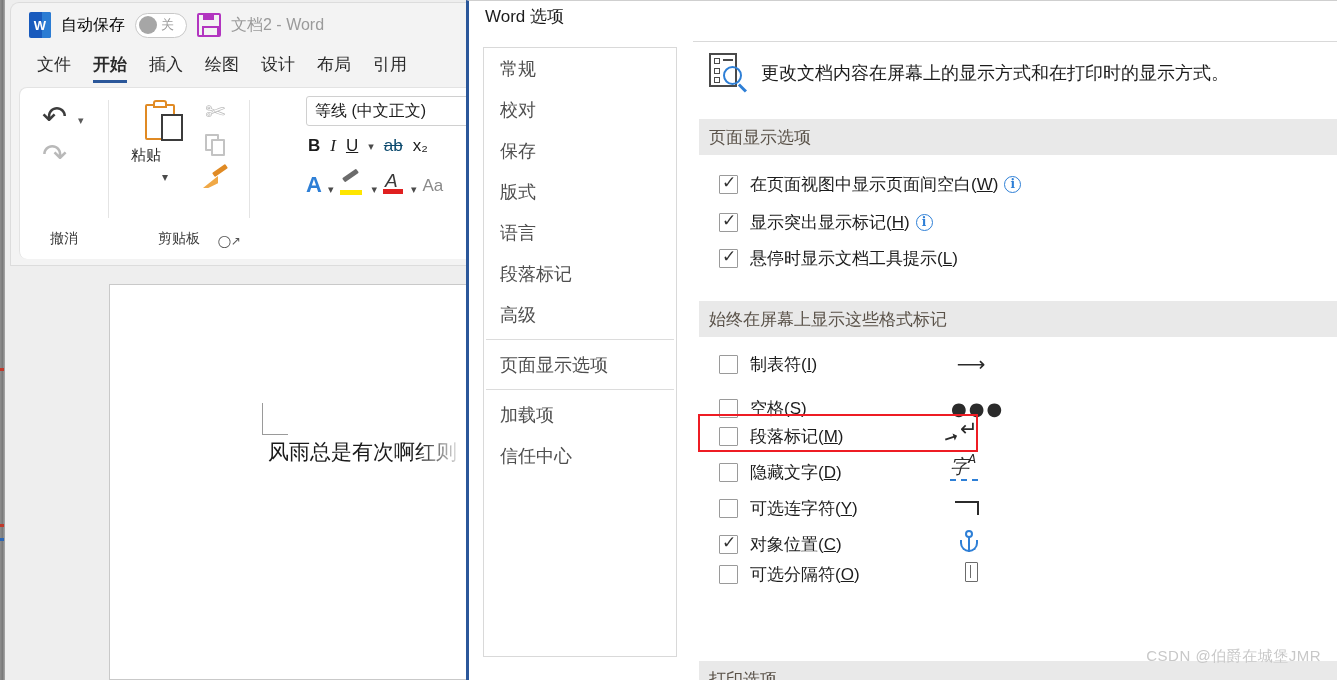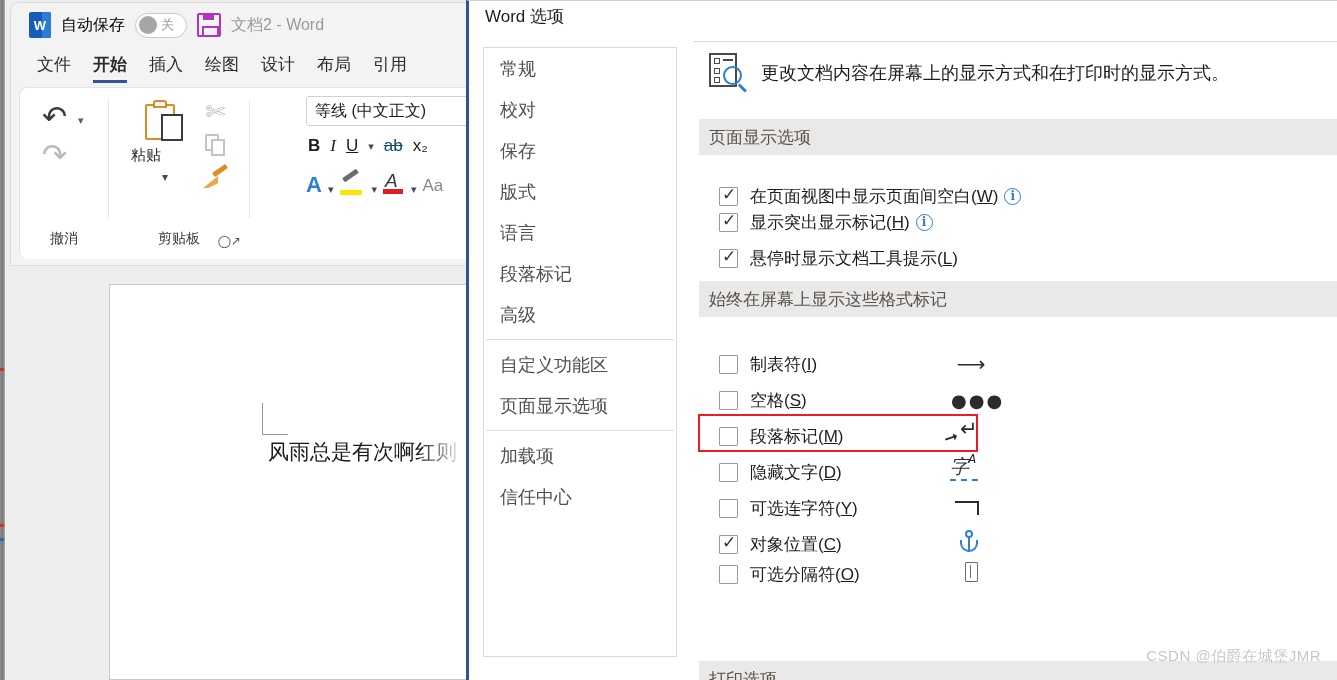--- a/index.html
+++ b/index.html
@@ -439,21 +439,20 @@
 
       <div class="nav">
         <div class="nav-item">常规</div>
         <div class="nav-item">校对</div>
         <div class="nav-item">保存</div>
         <div class="nav-item">版式</div>
         <div class="nav-item">语言</div>
         <div class="nav-item">段落标记</div>
         <div class="nav-item">高级</div>
         <div class="nav-divider"></div>
-        <div class="nav-item">自定义功能区</div>
         <div class="nav-item">页面显示选项</div>
         <div class="nav-divider"></div>
         <div class="nav-item">加载项</div>
         <div class="nav-item">信任中心</div>
       </div>
 
       <div class="panel">
 
         <div class="panel-head">
           <div class="head-icon">
@@ -463,46 +462,46 @@
             <div class="sq" style="left:5px; top:15px;"></div>
             <div class="sq" style="left:5px; top:24px;"></div>
             <div class="mag"></div>
             <div class="mag-h"></div>
           </div>
           <div class="head-text">更改文档内容在屏幕上的显示方式和在打印时的显示方式。</div>
         </div>
 
         <div class="section-head" style="top:78px">页面显示选项</div>
 
-        <div class="opt-row" style="left:26px; top:140px">
+        <div class="opt-row" style="left:26px; top:128px">
           <span class="cb checked"></span>
           <span class="opt-label"><span>在页面视图中显示页面间空白(</span><u>W</u><span>)</span></span>
           <span class="info-i">i</span>
         </div>
 
         <div class="opt-row" style="left:26px; top:166px">
           <span class="cb checked"></span>
           <span class="opt-label"><span>显示突出显示标记(</span><u>H</u><span>)</span></span>
           <span class="info-i">i</span>
         </div>
 
         <div class="opt-row" style="left:26px; top:202px">
           <span class="cb checked"></span>
           <span class="opt-label"><span>悬停时显示文档工具提示(</span><u>L</u><span>)</span></span>
         </div>
 
-        <div class="section-head" style="top:240px">始终在屏幕上显示这些格式标记</div>
+        <div class="section-head" style="top:260px">始终在屏幕上显示这些格式标记</div>
 
         <div class="opt-row" style="left:26px; top:308px">
           <span class="cb"></span>
           <span class="opt-label"><span>制表符(</span><u>I</u><span>)</span></span>
           <span class="sym">⟶</span>
         </div>
 
-        <div class="opt-row" style="left:26px; top:344px">
+        <div class="opt-row" style="left:26px; top:352px">
           <span class="cb"></span>
           <span class="opt-label"><span>空格(</span><u>S</u><span>)</span></span>
           <span class="sym" style="font-size:18px;letter-spacing:2px">●●●</span>
         </div>
 
         <div class="opt-row" style="left:26px; top:380px">
           <span class="cb"></span>
           <span class="opt-label"><span>段落标记(</span><u>M</u><span>)</span></span>
           <span class="sym" style="left:222px">
             <span class="glyph-para"><span class="arrow">➞</span><span class="ret">↵</span></span>

